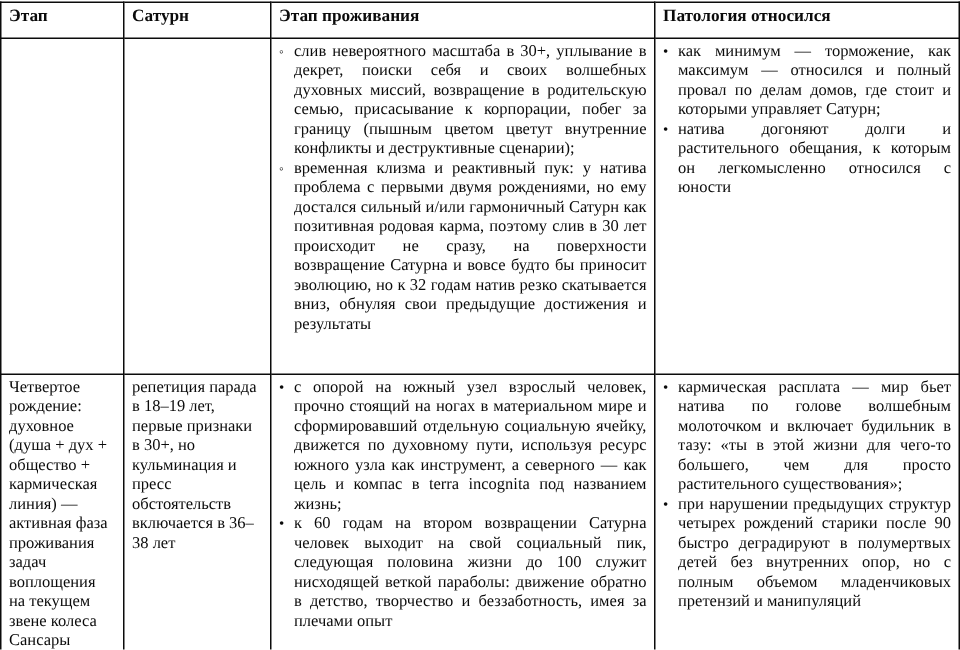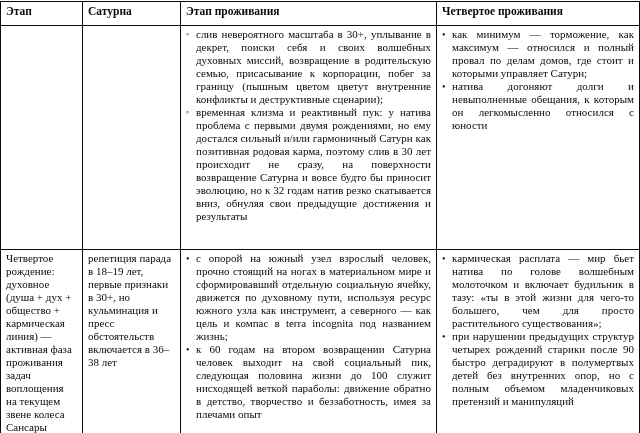--- a/index.html
+++ b/index.html
@@ -78,23 +78,23 @@
   <table class="book-table">
     <colgroup>
       <col class="c1">
         <col class="c2">
         <col class="c3">
         <col class="c4">
     </colgroup>
     <thead>
       <tr>
         <th>Этап</th>
-        <th>Сатурна</th>
+        <th>Сатурн</th>
         <th>Этап проживания</th>
-        <th>Четвертое проживания</th>
+        <th>Патология относился</th>
       </tr>
     </thead>
     <tbody>
       <tr class="row-cont">
         <td class="cell-stage"></td>
         <td class="cell-timing"></td>
         <td class="cell-norm">
           <div class="bullet-item">
             <span class="bullet-marker small-sq">◦</span>
             <span class="bullet-text">слив невероятного масштаба в 30+, уплывание в декрет, поиски себя и своих волшебных духовных миссий, возвращение в родительскую семью, присасывание к корпорации, побег за границу (пышным цветом цветут внутренние конфликты и деструктивные сценарии);</span>
@@ -104,21 +104,21 @@
             <span class="bullet-text">временная клизма и реактивный пук: у натива проблема с первыми двумя рождениями, но ему достался сильный и/или гармоничный Сатурн как позитивная родовая карма, поэтому слив в 30 лет происходит не сразу, на поверхности возвращение Сатурна и вовсе будто бы приносит эволюцию, но к 32 годам натив резко скатывается вниз, обнуляя свои предыдущие достижения и результаты</span>
           </div>
         </td>
         <td class="cell-pathology">
           <div class="bullet-item">
             <span class="bullet-marker">•</span>
             <span class="bullet-text">как минимум — торможение, как максимум — относился и полный провал по делам домов, где стоит и которыми управляет Сатурн;</span>
           </div>
           <div class="bullet-item">
             <span class="bullet-marker">•</span>
-            <span class="bullet-text">натива догоняют долги и невыполненные обещания, к которым он легкомысленно относился с юности</span>
+            <span class="bullet-text">натива догоняют долги и растительного обещания, к которым он легкомысленно относился с юности</span>
           </div>
         </td>
       </tr>
       <tr>
         <td class="cell-stage">Четвертое рождение: духовное (душа + дух + общество + кармическая линия) — активная фаза проживания задач воплощения на текущем звене колеса Сансары</td>
         <td class="cell-timing">репетиция парада в 18–19 лет, первые признаки в 30+, но кульминация и пресс обстоятельств включается в 36–38 лет</td>
         <td class="cell-norm">
           <div class="bullet-item">
             <span class="bullet-marker">•</span>
             <span class="bullet-text">с опорой на южный узел взрослый человек, прочно стоящий на ногах в материальном мире и сформировавший отдельную социальную ячейку, движется по духовному пути, используя ресурс южного узла как инструмент, а северного — как цель и компас в terra incognita под названием жизнь;</span>

